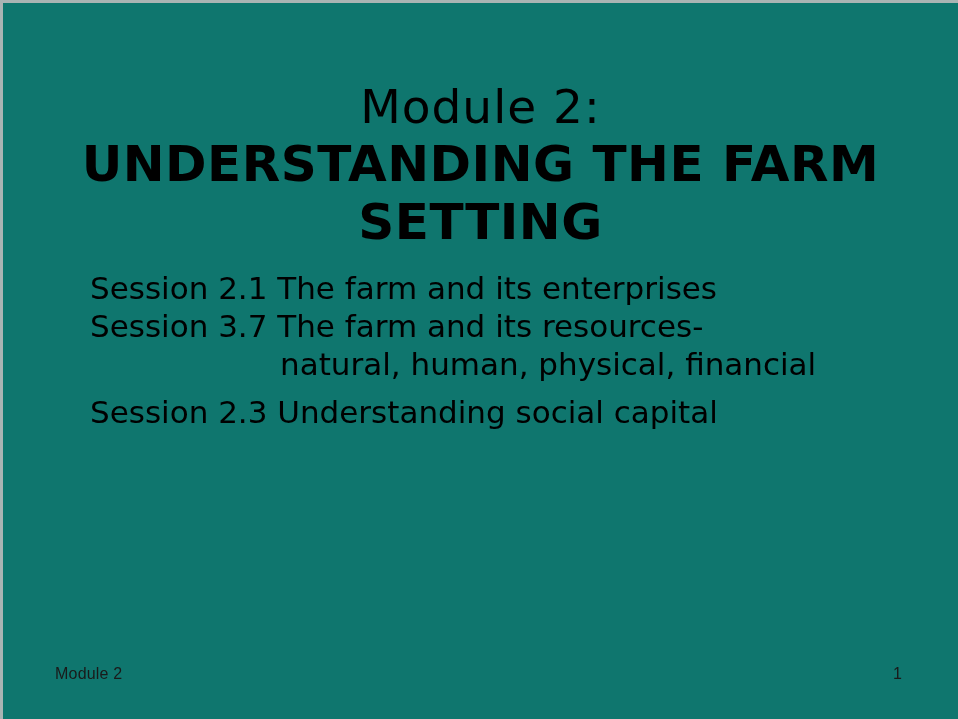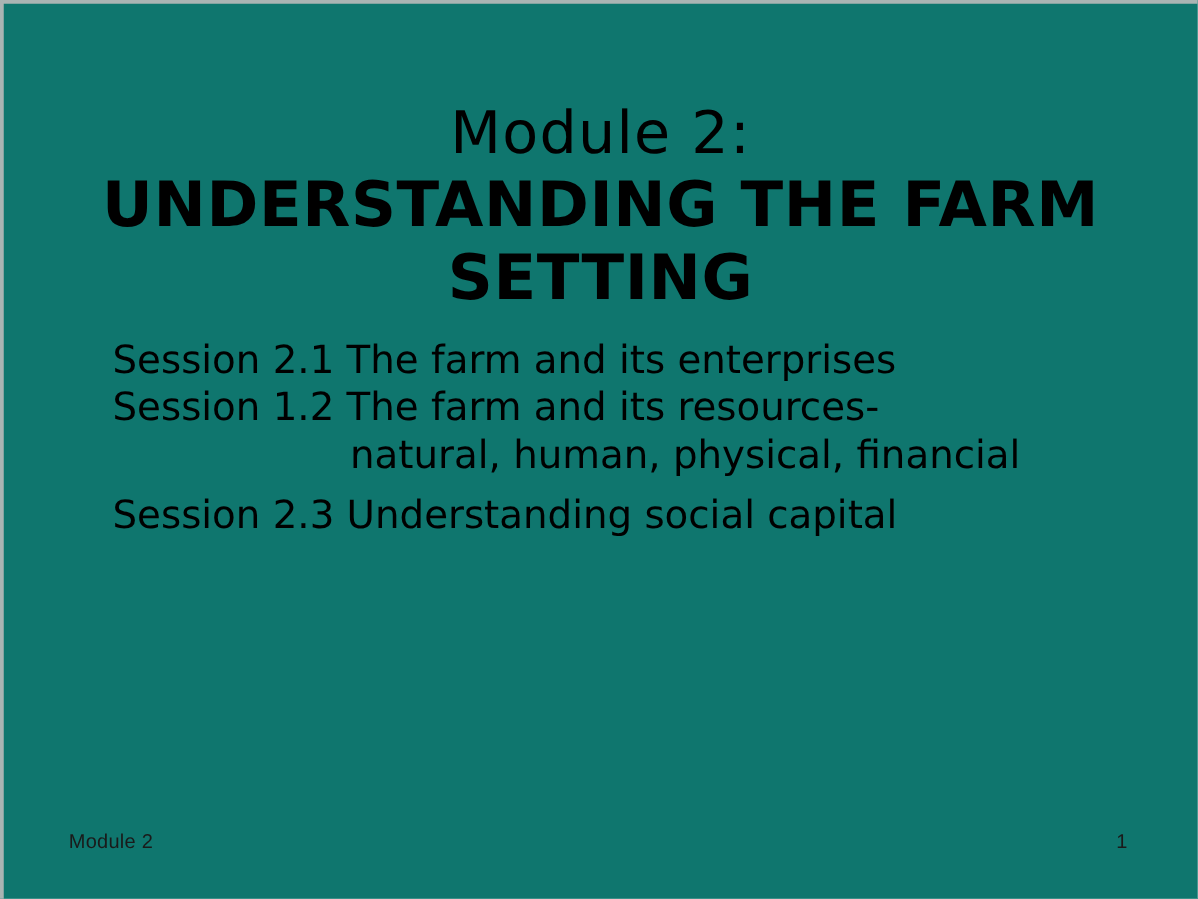--- a/index.html
+++ b/index.html
@@ -114,21 +114,21 @@
 <div class="slide">
 
   <div class="title-block">
     <div class="title-line title-line-1">Module 2:</div>
     <div class="title-line title-line-2">UNDERSTANDING THE FARM</div>
     <div class="title-line title-line-3">SETTING</div>
   </div>
 
   <div class="body-block">
     <div class="session-line">Session 2.1 The farm and its enterprises</div>
-    <div class="session-line">Session 1.2 The farm and its resources-</div>
+    <div class="session-line">Session 3.7 The farm and its resources-</div>
     <div class="session-line indented">natural, human, physical, financial</div>
     <div class="session-line gap-before">Session 2.3 Understanding social capital</div>
   </div>
 
   <div class="footer-left">Module 2</div>
 
   <div class="footer-right">1</div>
 
 </div>
 

